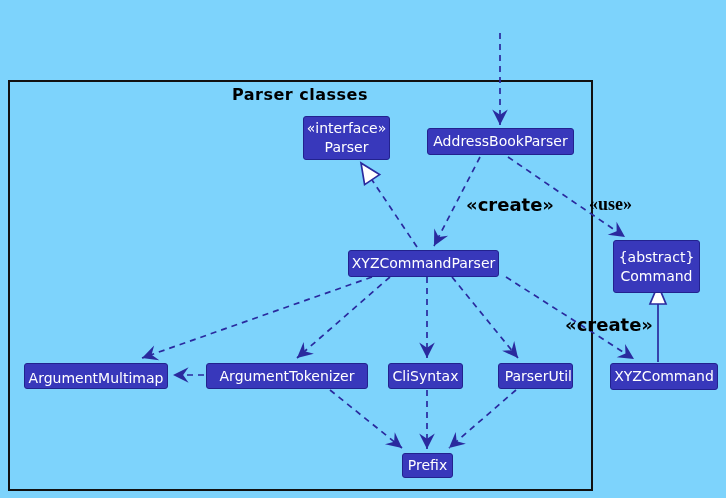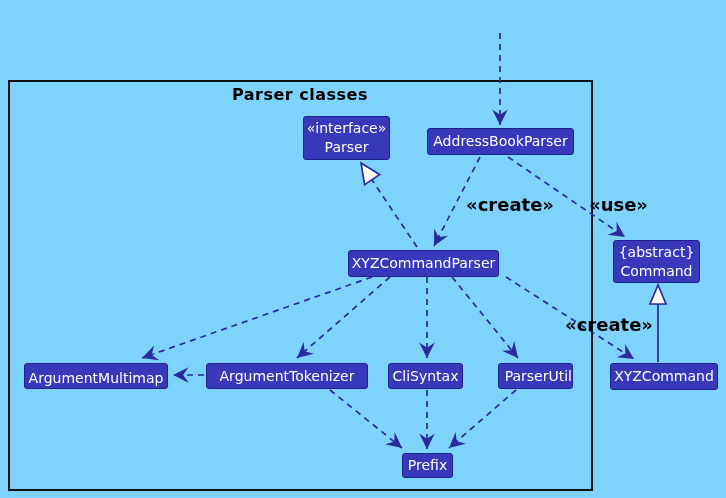--- a/index.html
+++ b/index.html
@@ -27,24 +27,24 @@
   }
   
   .n-parser            {left:303px;top:116px;width:87px; height:44px;}
   .n-addressbookparser {left:427px;top:128px;width:147px;height:27px;}
   .n-xyzcommandparser  {left:348px;top:250px;width:151px;height:27px;}
   .n-argumentmultimap  {left:24px; top:363px;width:144px;height:26px;justify-content:flex-end;}
   .n-argumenttokenizer {left:206px;top:363px;width:162px;height:26px;}
   .n-clisyntax         {left:388px;top:363px;width:75px; height:26px;}
   .n-parserutil        {left:498px;top:363px;width:75px; height:26px;align-items:flex-end;}
   .n-xyzcommand        {left:610px;top:363px;width:108px;height:27px;}
-  .n-command           {left:613px;top:240px;width:87px; height:43px;}
+  .n-command           {left:613px;top:240px;width:87px; height:53px;}
   .n-prefix            {left:402px;top:453px;width:51px; height:25px;}
   .l-create-left {left:466px;top:194px;}
-  .l-use         {left:589px;top:194px;}
+  .l-use         {left:589px;top:194px;font-family:Liberation Serif, serif;}
   .l-create-right{left:565px;top:314px;}
 </style>
 </head>
 <body>
 
 <div class="stage">
 
   <div class="frame"></div>
   <div class="frame-title">Parser classes</div>
 

